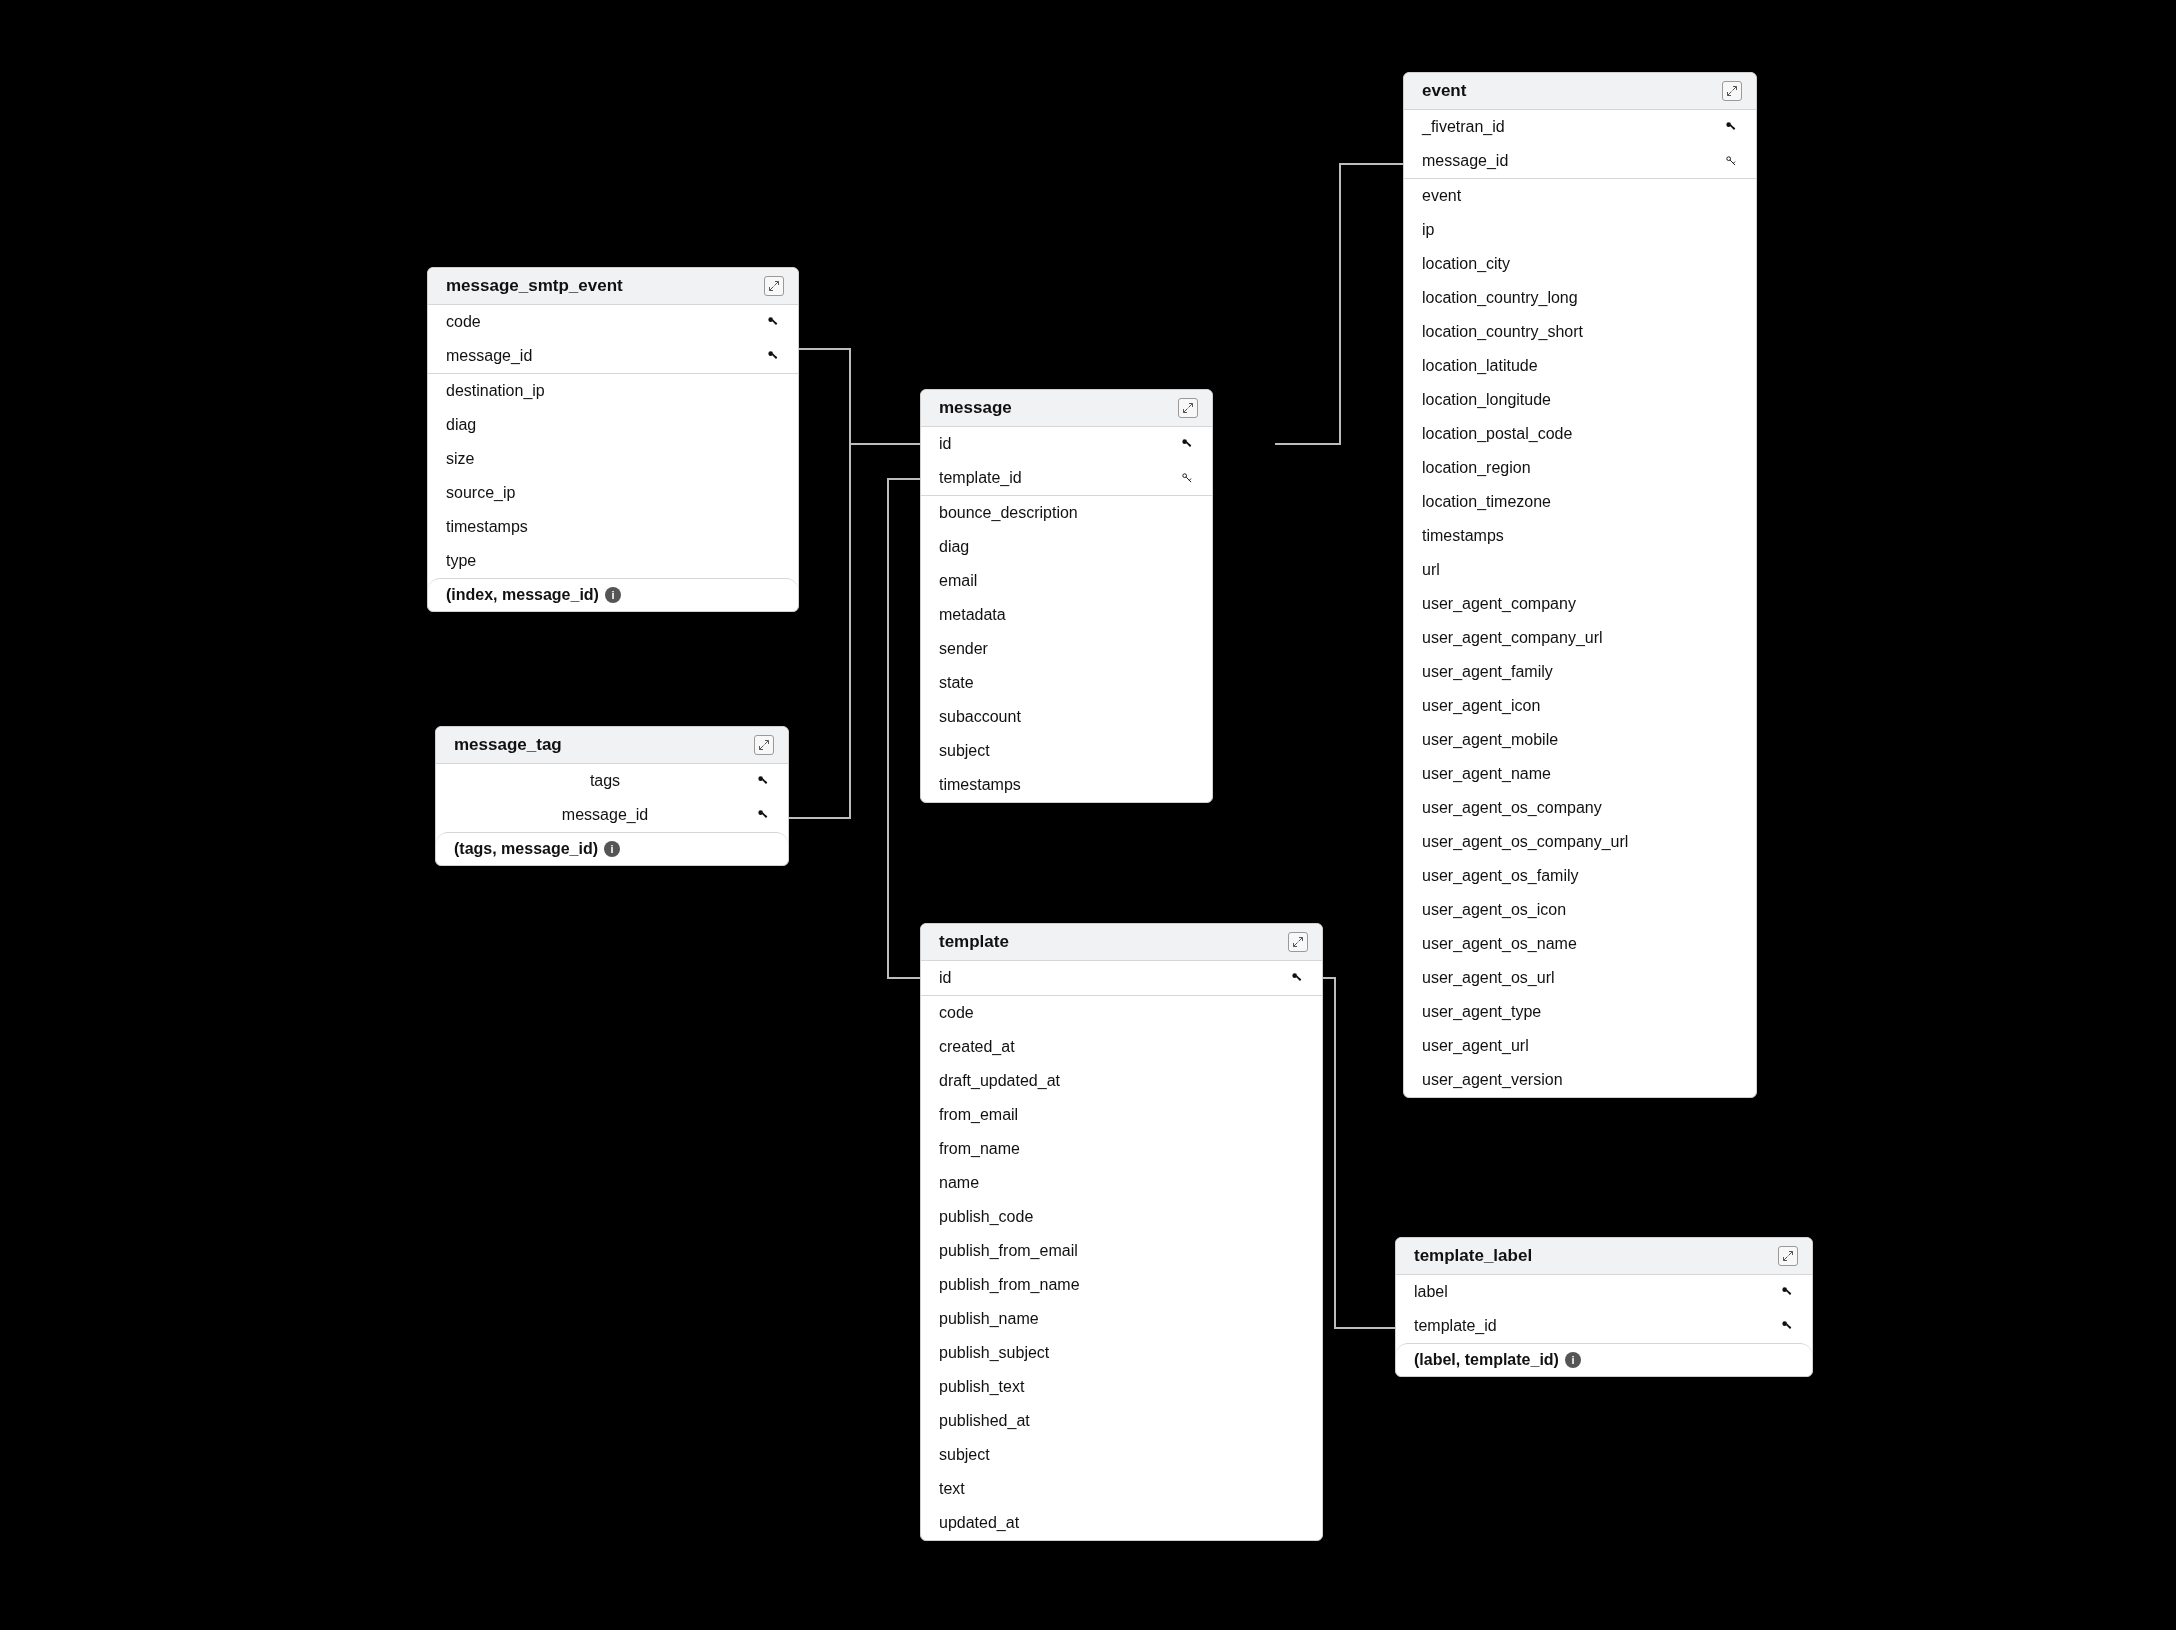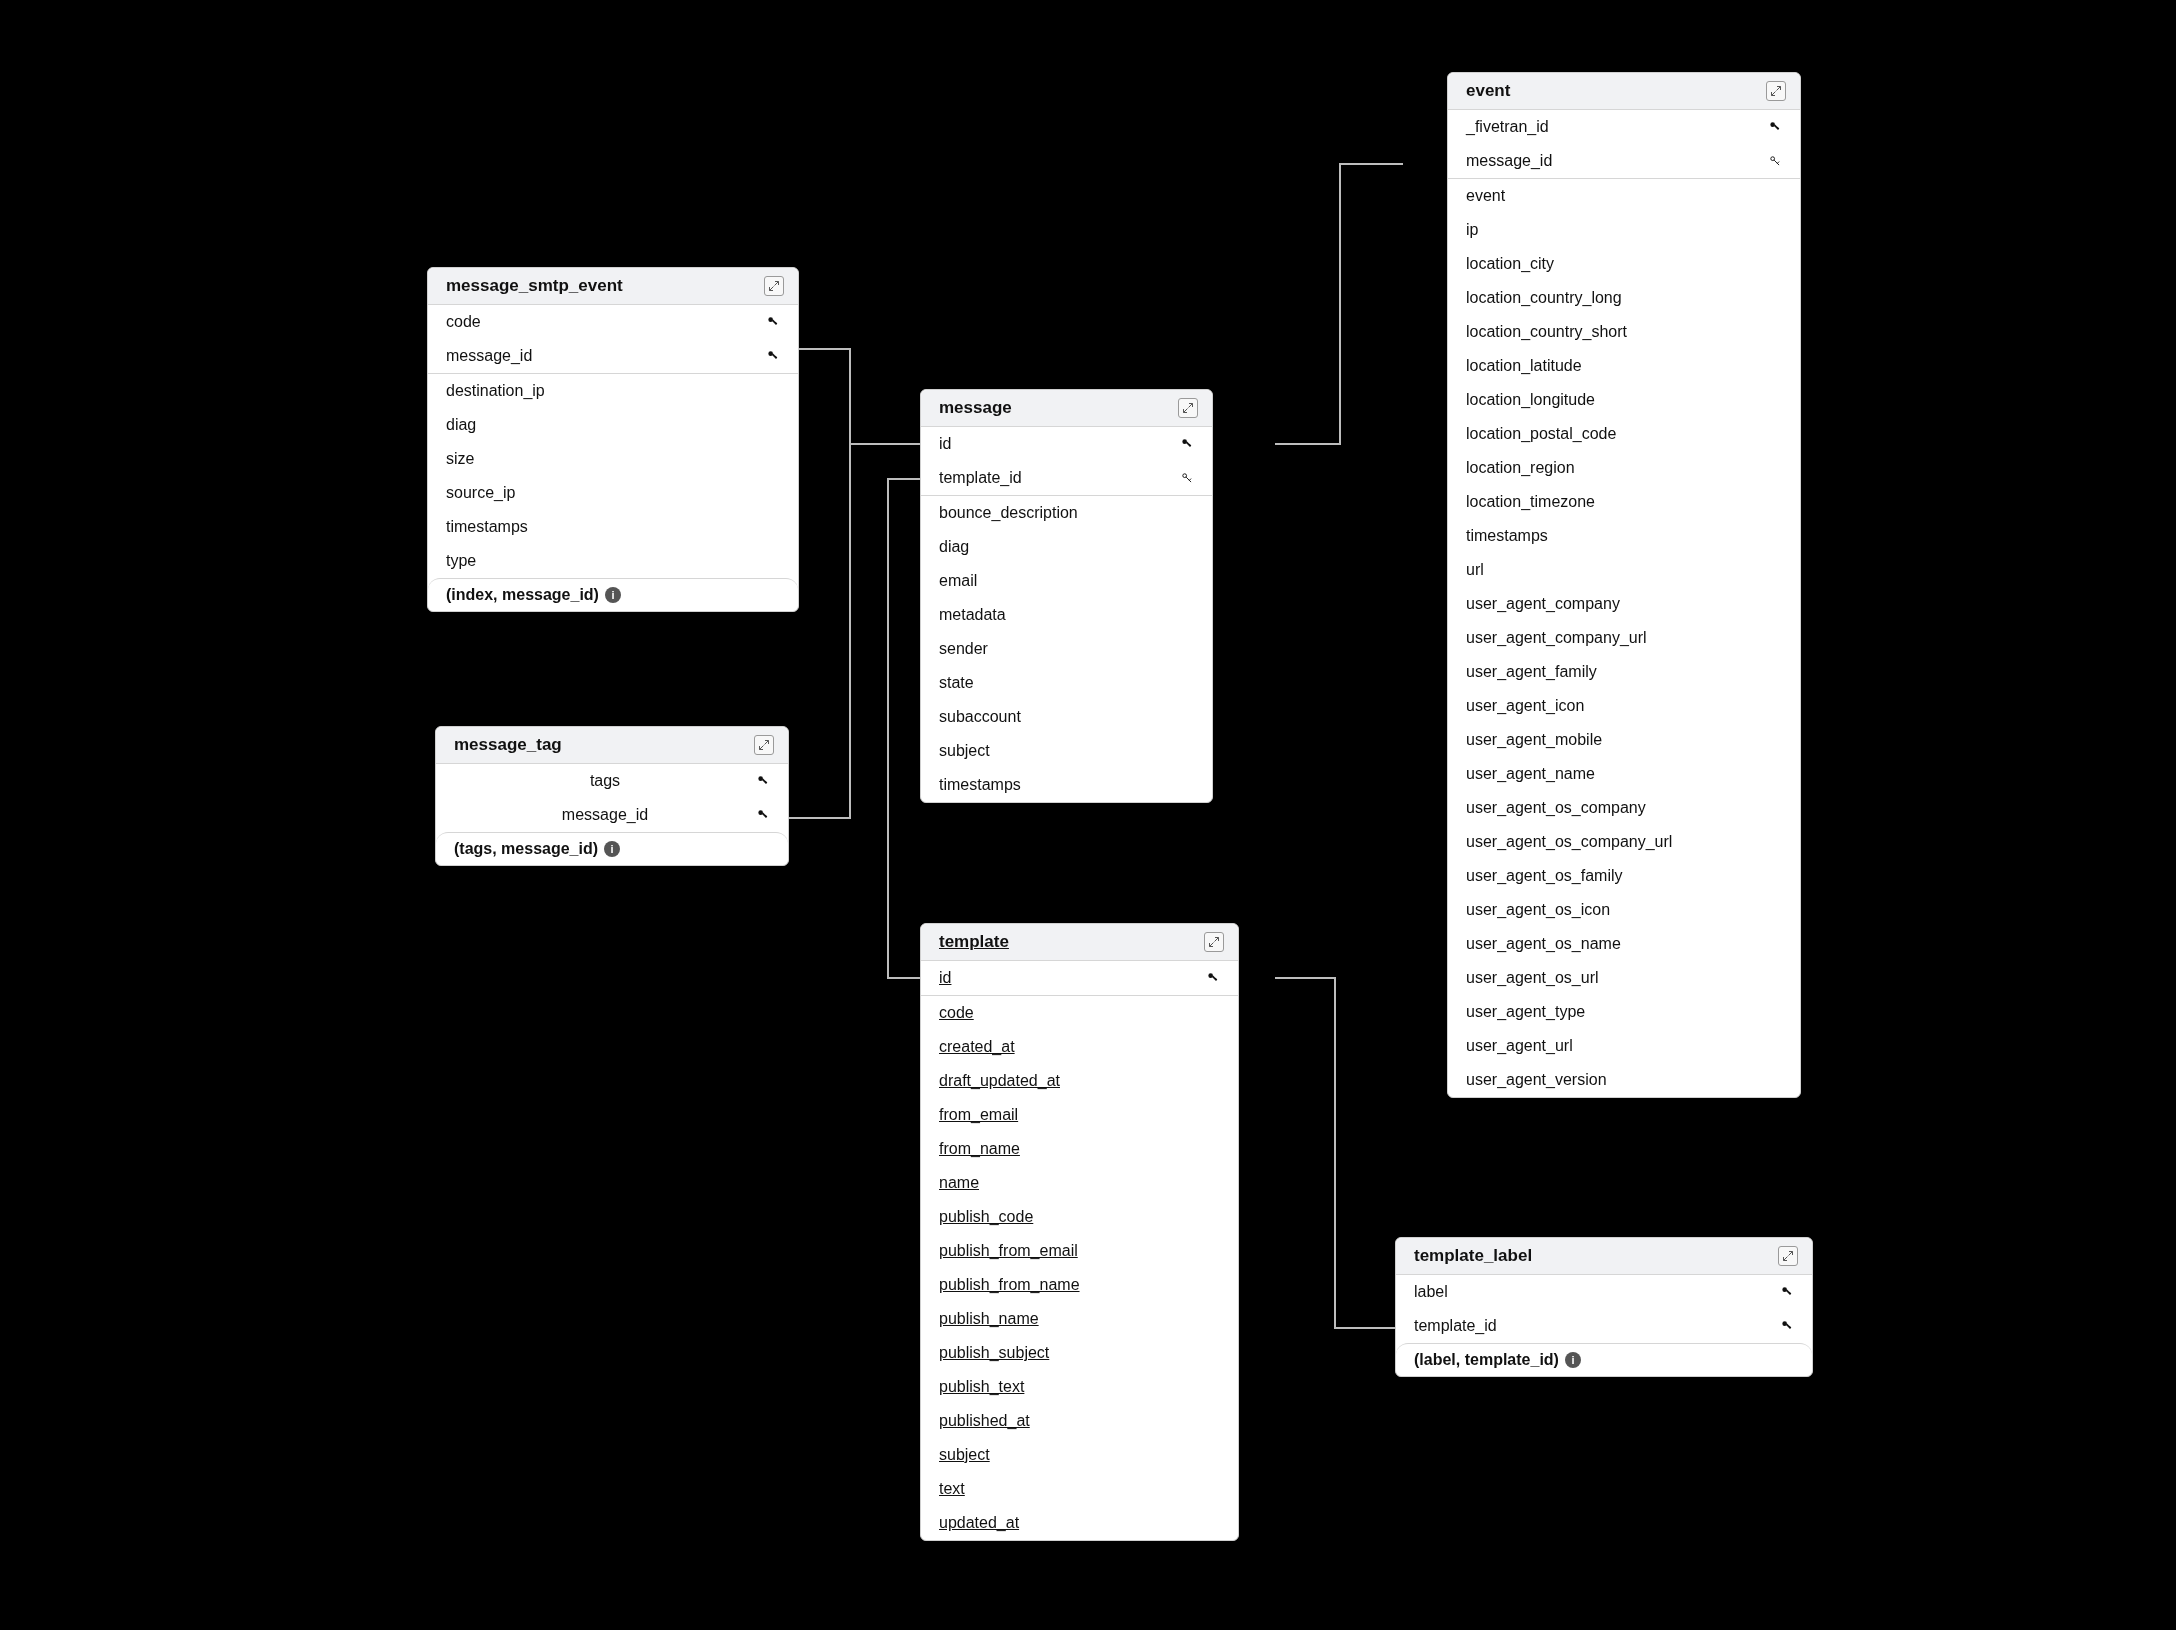--- a/index.html
+++ b/index.html
@@ -92,22 +92,22 @@
     display: flex;
     align-items: center;
     justify-content: center;
     line-height: 1;
   }
 
   
   #tbl-message_smtp_event { left: 427px; top: 267px; width: 372px; }
   #tbl-message_tag        { left: 435px; top: 726px; width: 354px; text-align: center; }
   #tbl-message            { left: 920px; top: 389px; width: 293px; }
-  #tbl-template           { left: 920px; top: 923px; width: 319px; text-decoration: underline; }
-  #tbl-event              { left: 1403px; top: 72px;  width: 354px; margin-left: 44px; }
+  #tbl-template           { left: 920px; top: 923px; width: 403px; }
+  #tbl-event              { left: 1403px; top: 72px;  width: 354px; }
   #tbl-template_label     { left: 1395px; top: 1237px; width: 418px; }
 </style>
 </head>
 <body>
 <div class="canvas">
 
 <svg class="connectors">
 
   <path d="M 779 349  L 850 349  L 850 444  L 920 444" stroke="#bdbdbd" stroke-width="2" fill="none"></path>
 

